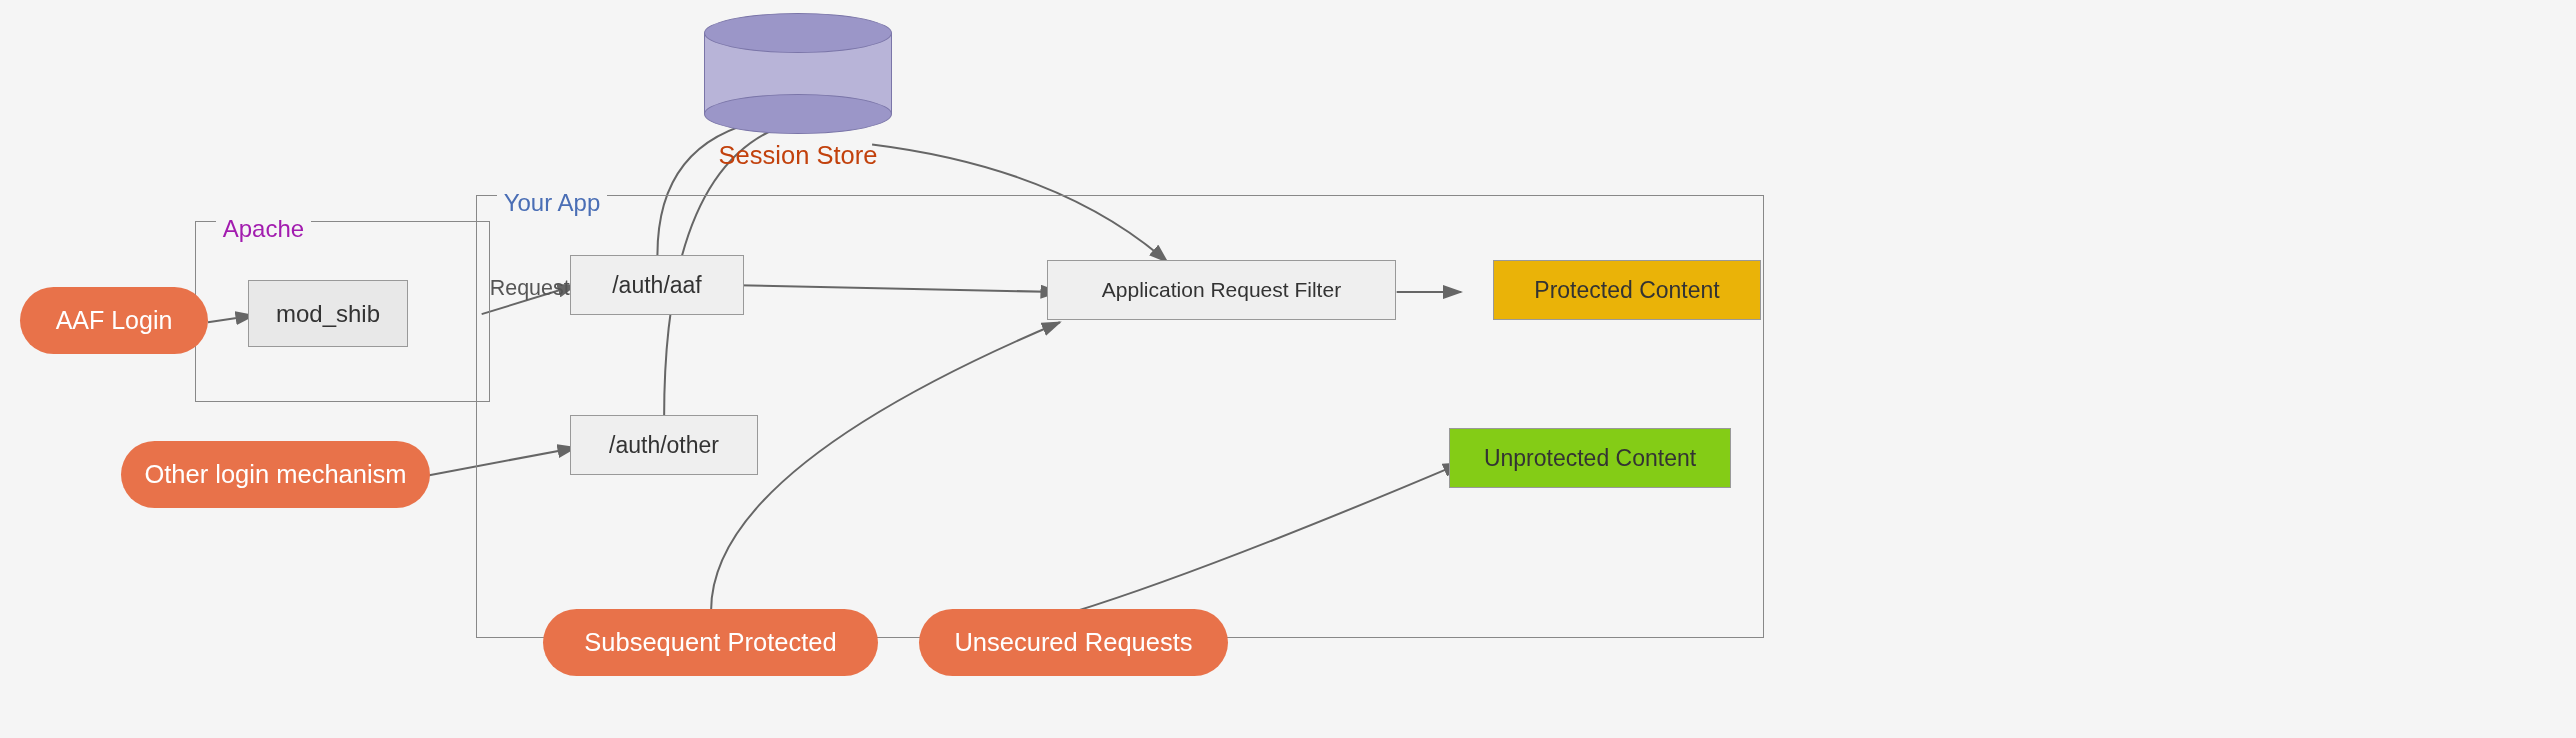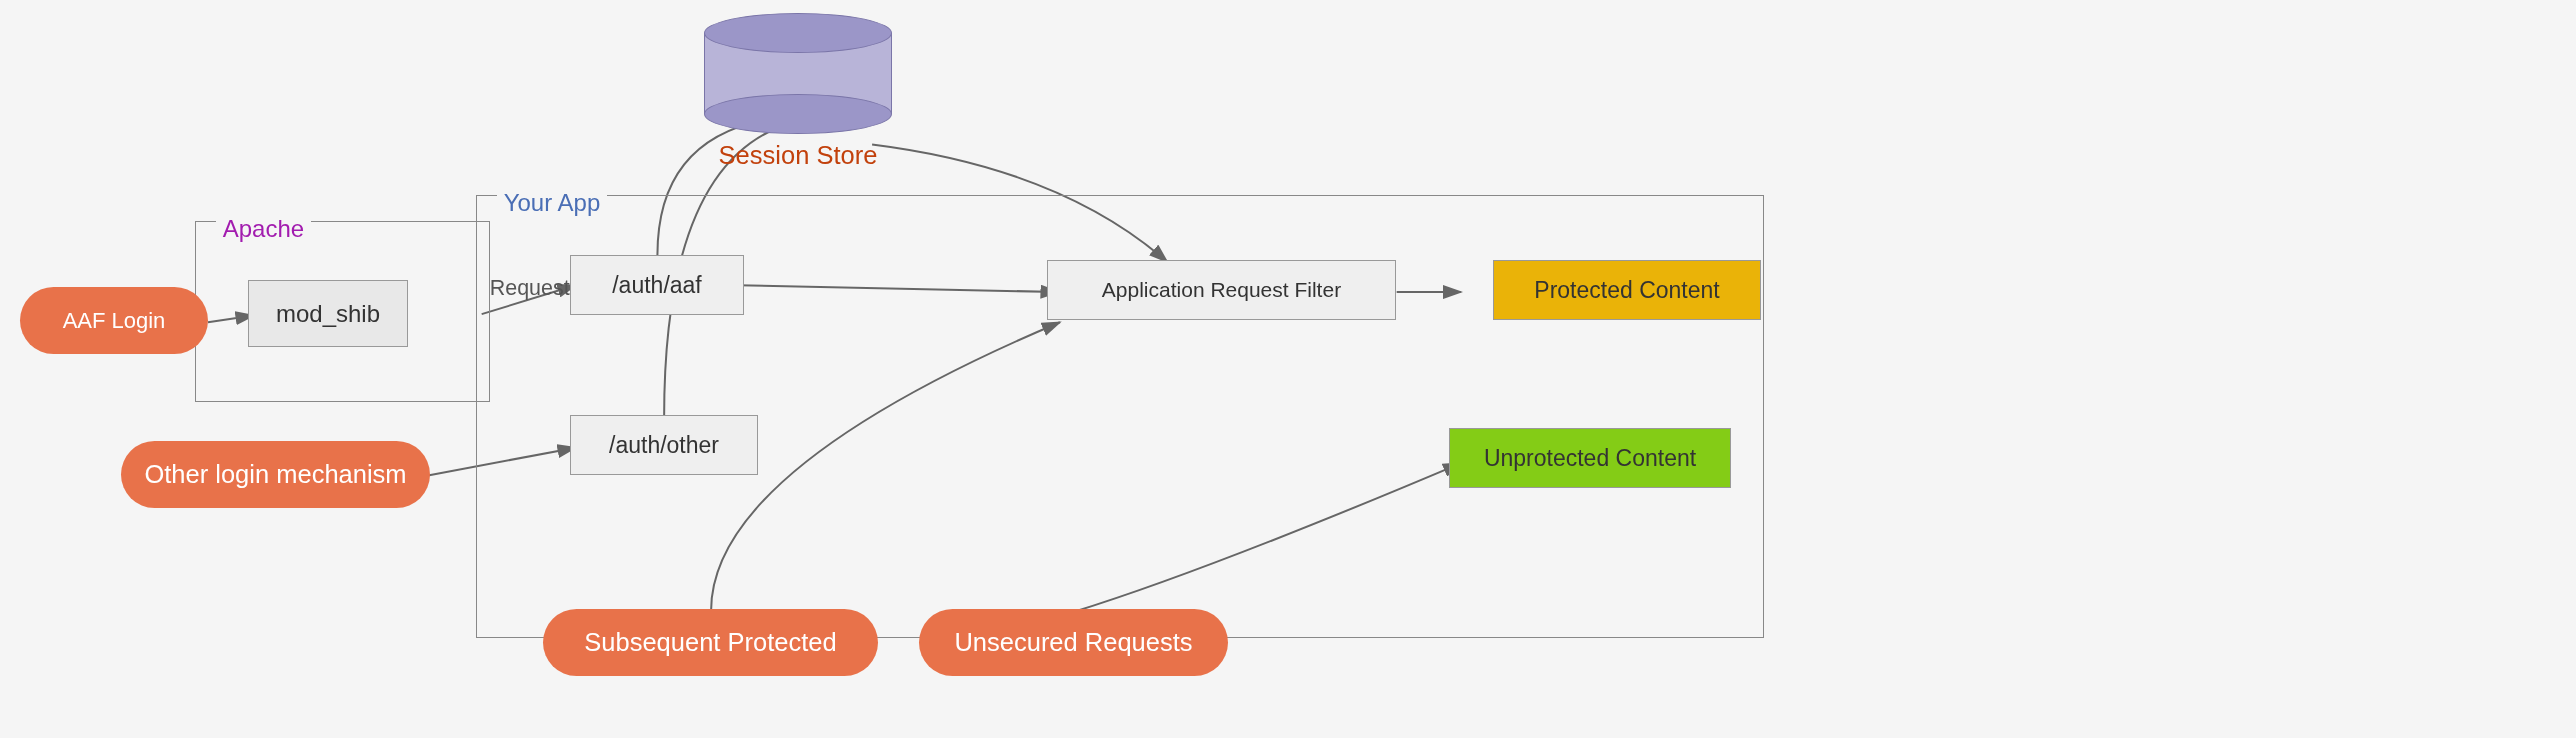--- a/index.html
+++ b/index.html
@@ -174,21 +174,21 @@
     <span class="container-label" style="color: #4a6eb5;">Your App</span>
   </div>
 
   <div class="db-cylinder" style="left: 704px; top: 13.4px;">
     <div class="db-top"></div>
     <div class="db-body"></div>
     <div class="db-bottom"></div>
     <div class="db-label">Session Store</div>
   </div>
 
-  <div class="pill-node" style="left: 20px; top: 287px; width: 188px; height: 67px; font-size: 22px;">
+  <div class="pill-node" style="left: 20px; top: 287px; width: 188px; height: 67px; font-size: 25px;">
     <span>AAF Login</span>
   </div>
 
   <div class="rect-node" style="left: 248px; top: 280px; width: 160px; height: 67px; background: #e8e8e8; border: 1.3px solid #999;">
     <span>mod_shib</span>
   </div>
 
   <div class="pill-node" style="left: 121px; top: 441px; width: 309px; height: 67px; font-size: 25.5px;">
     <span>Other login mechanism</span>
   </div>

